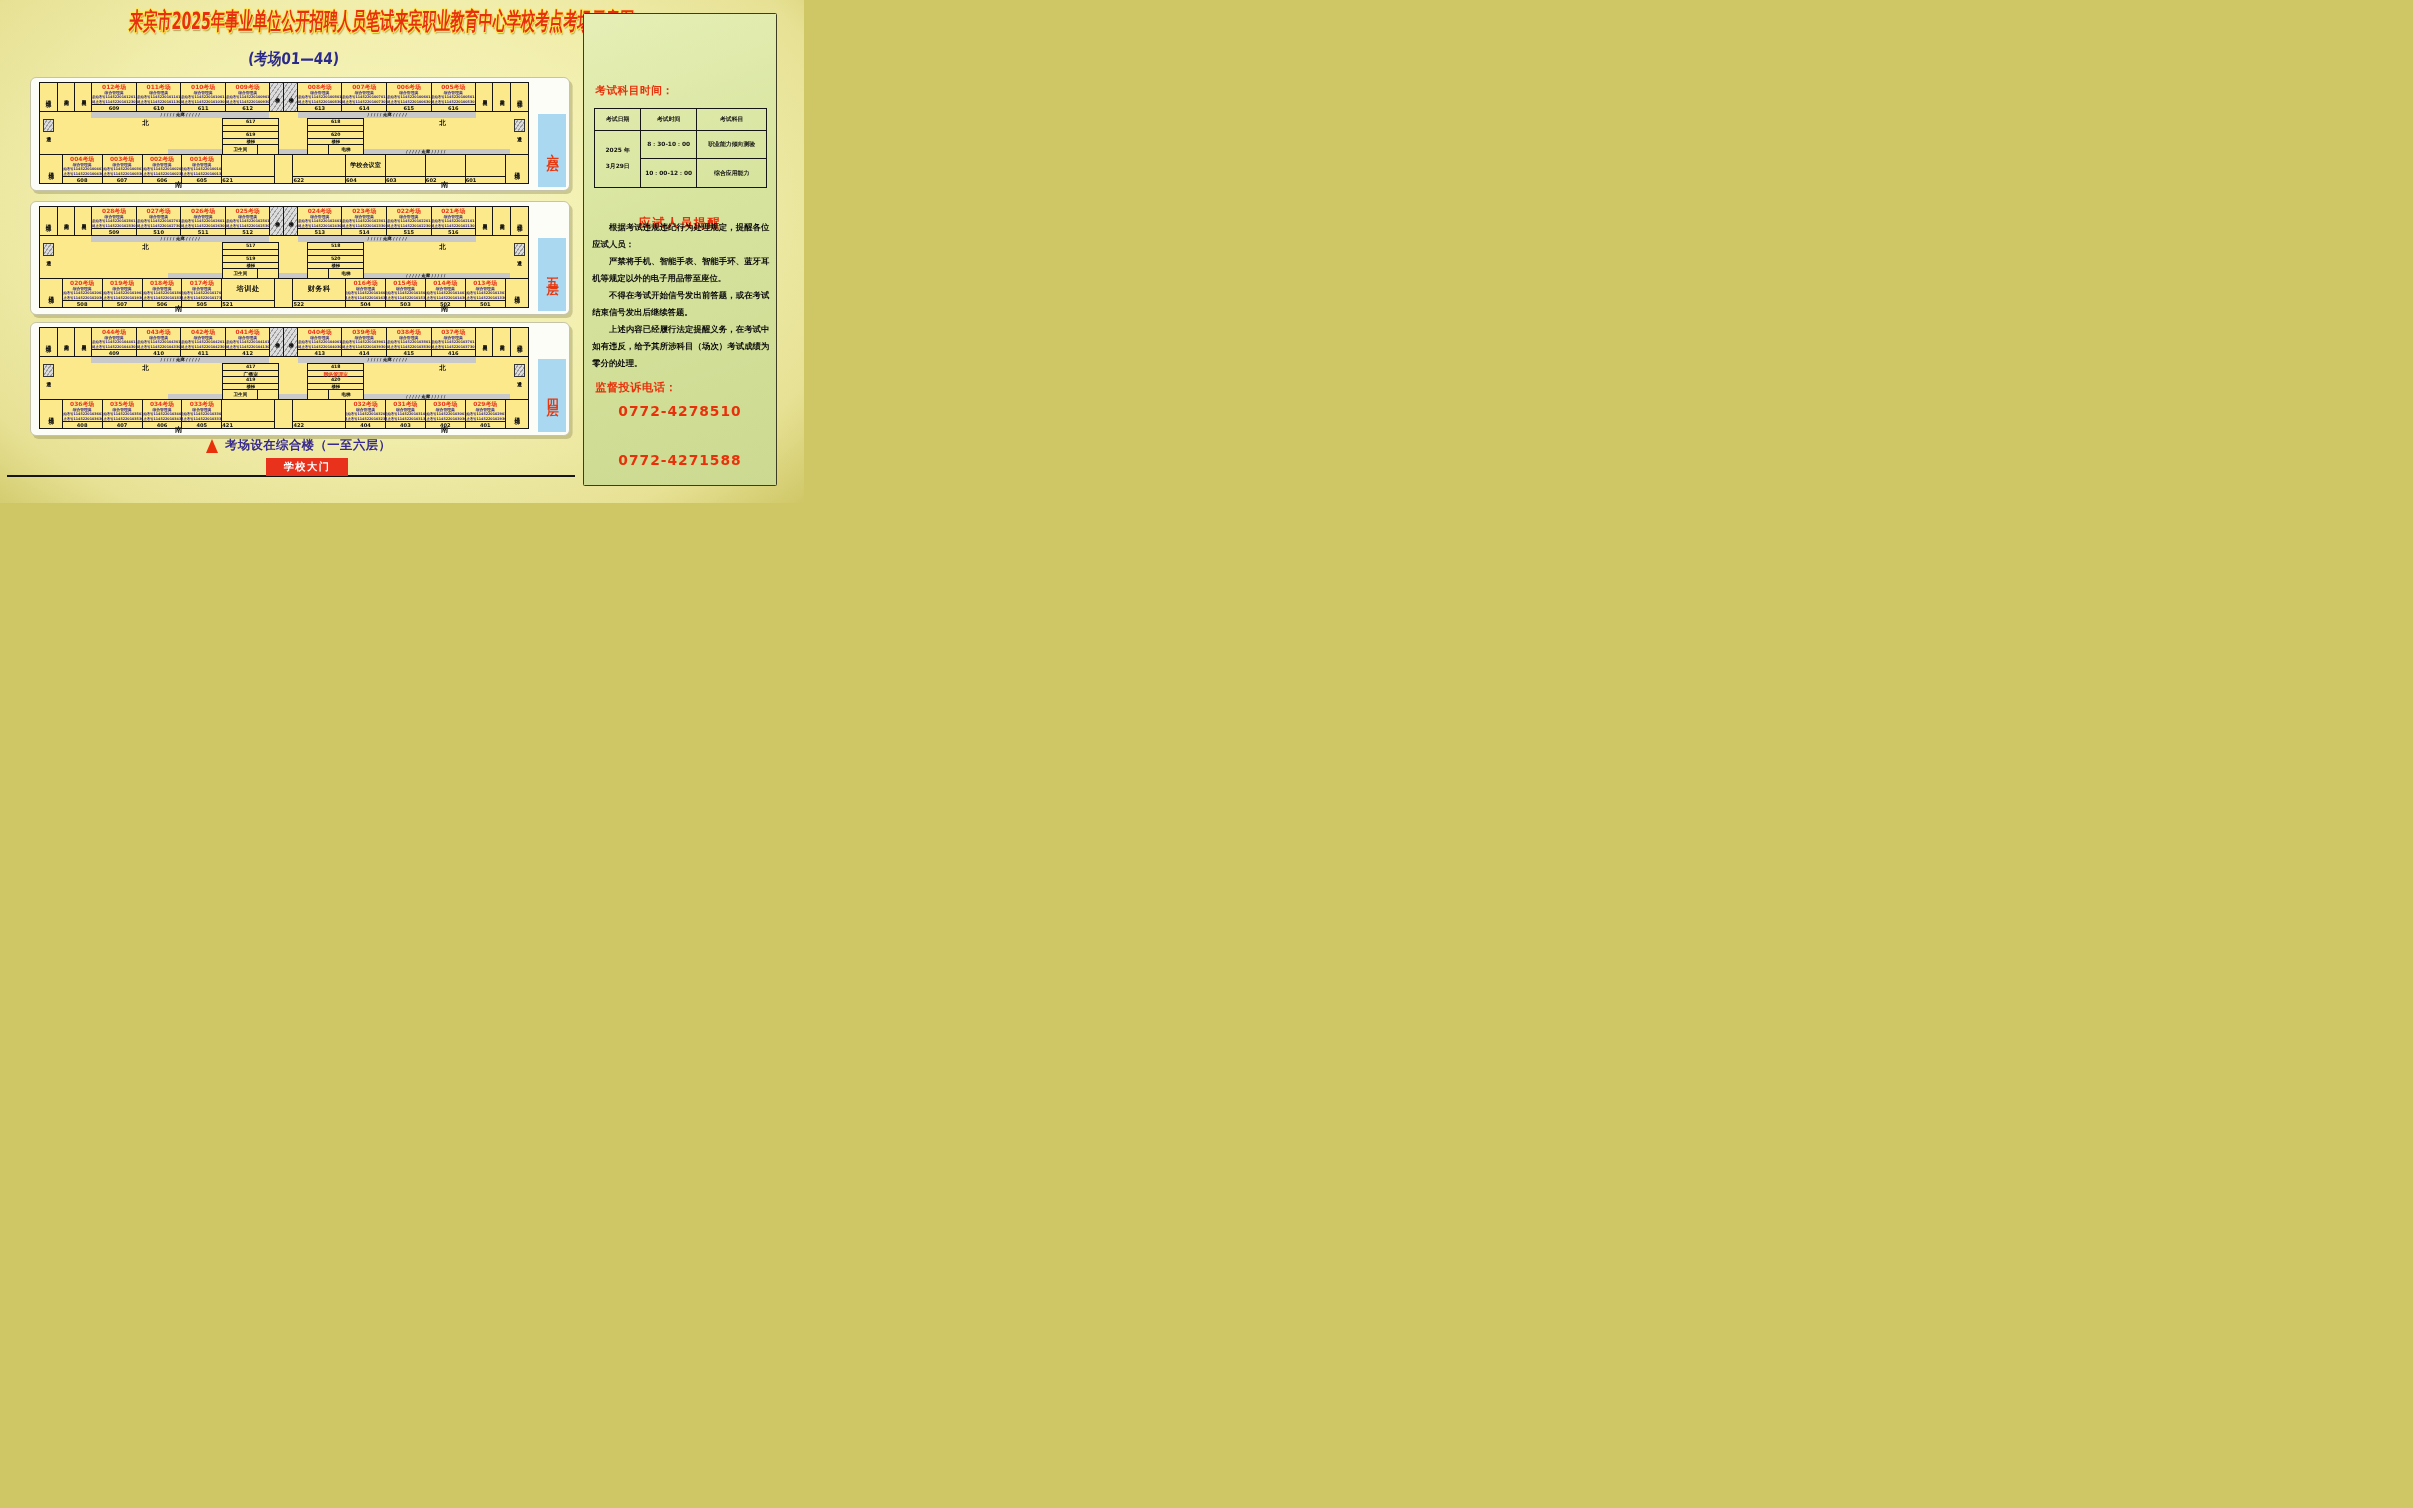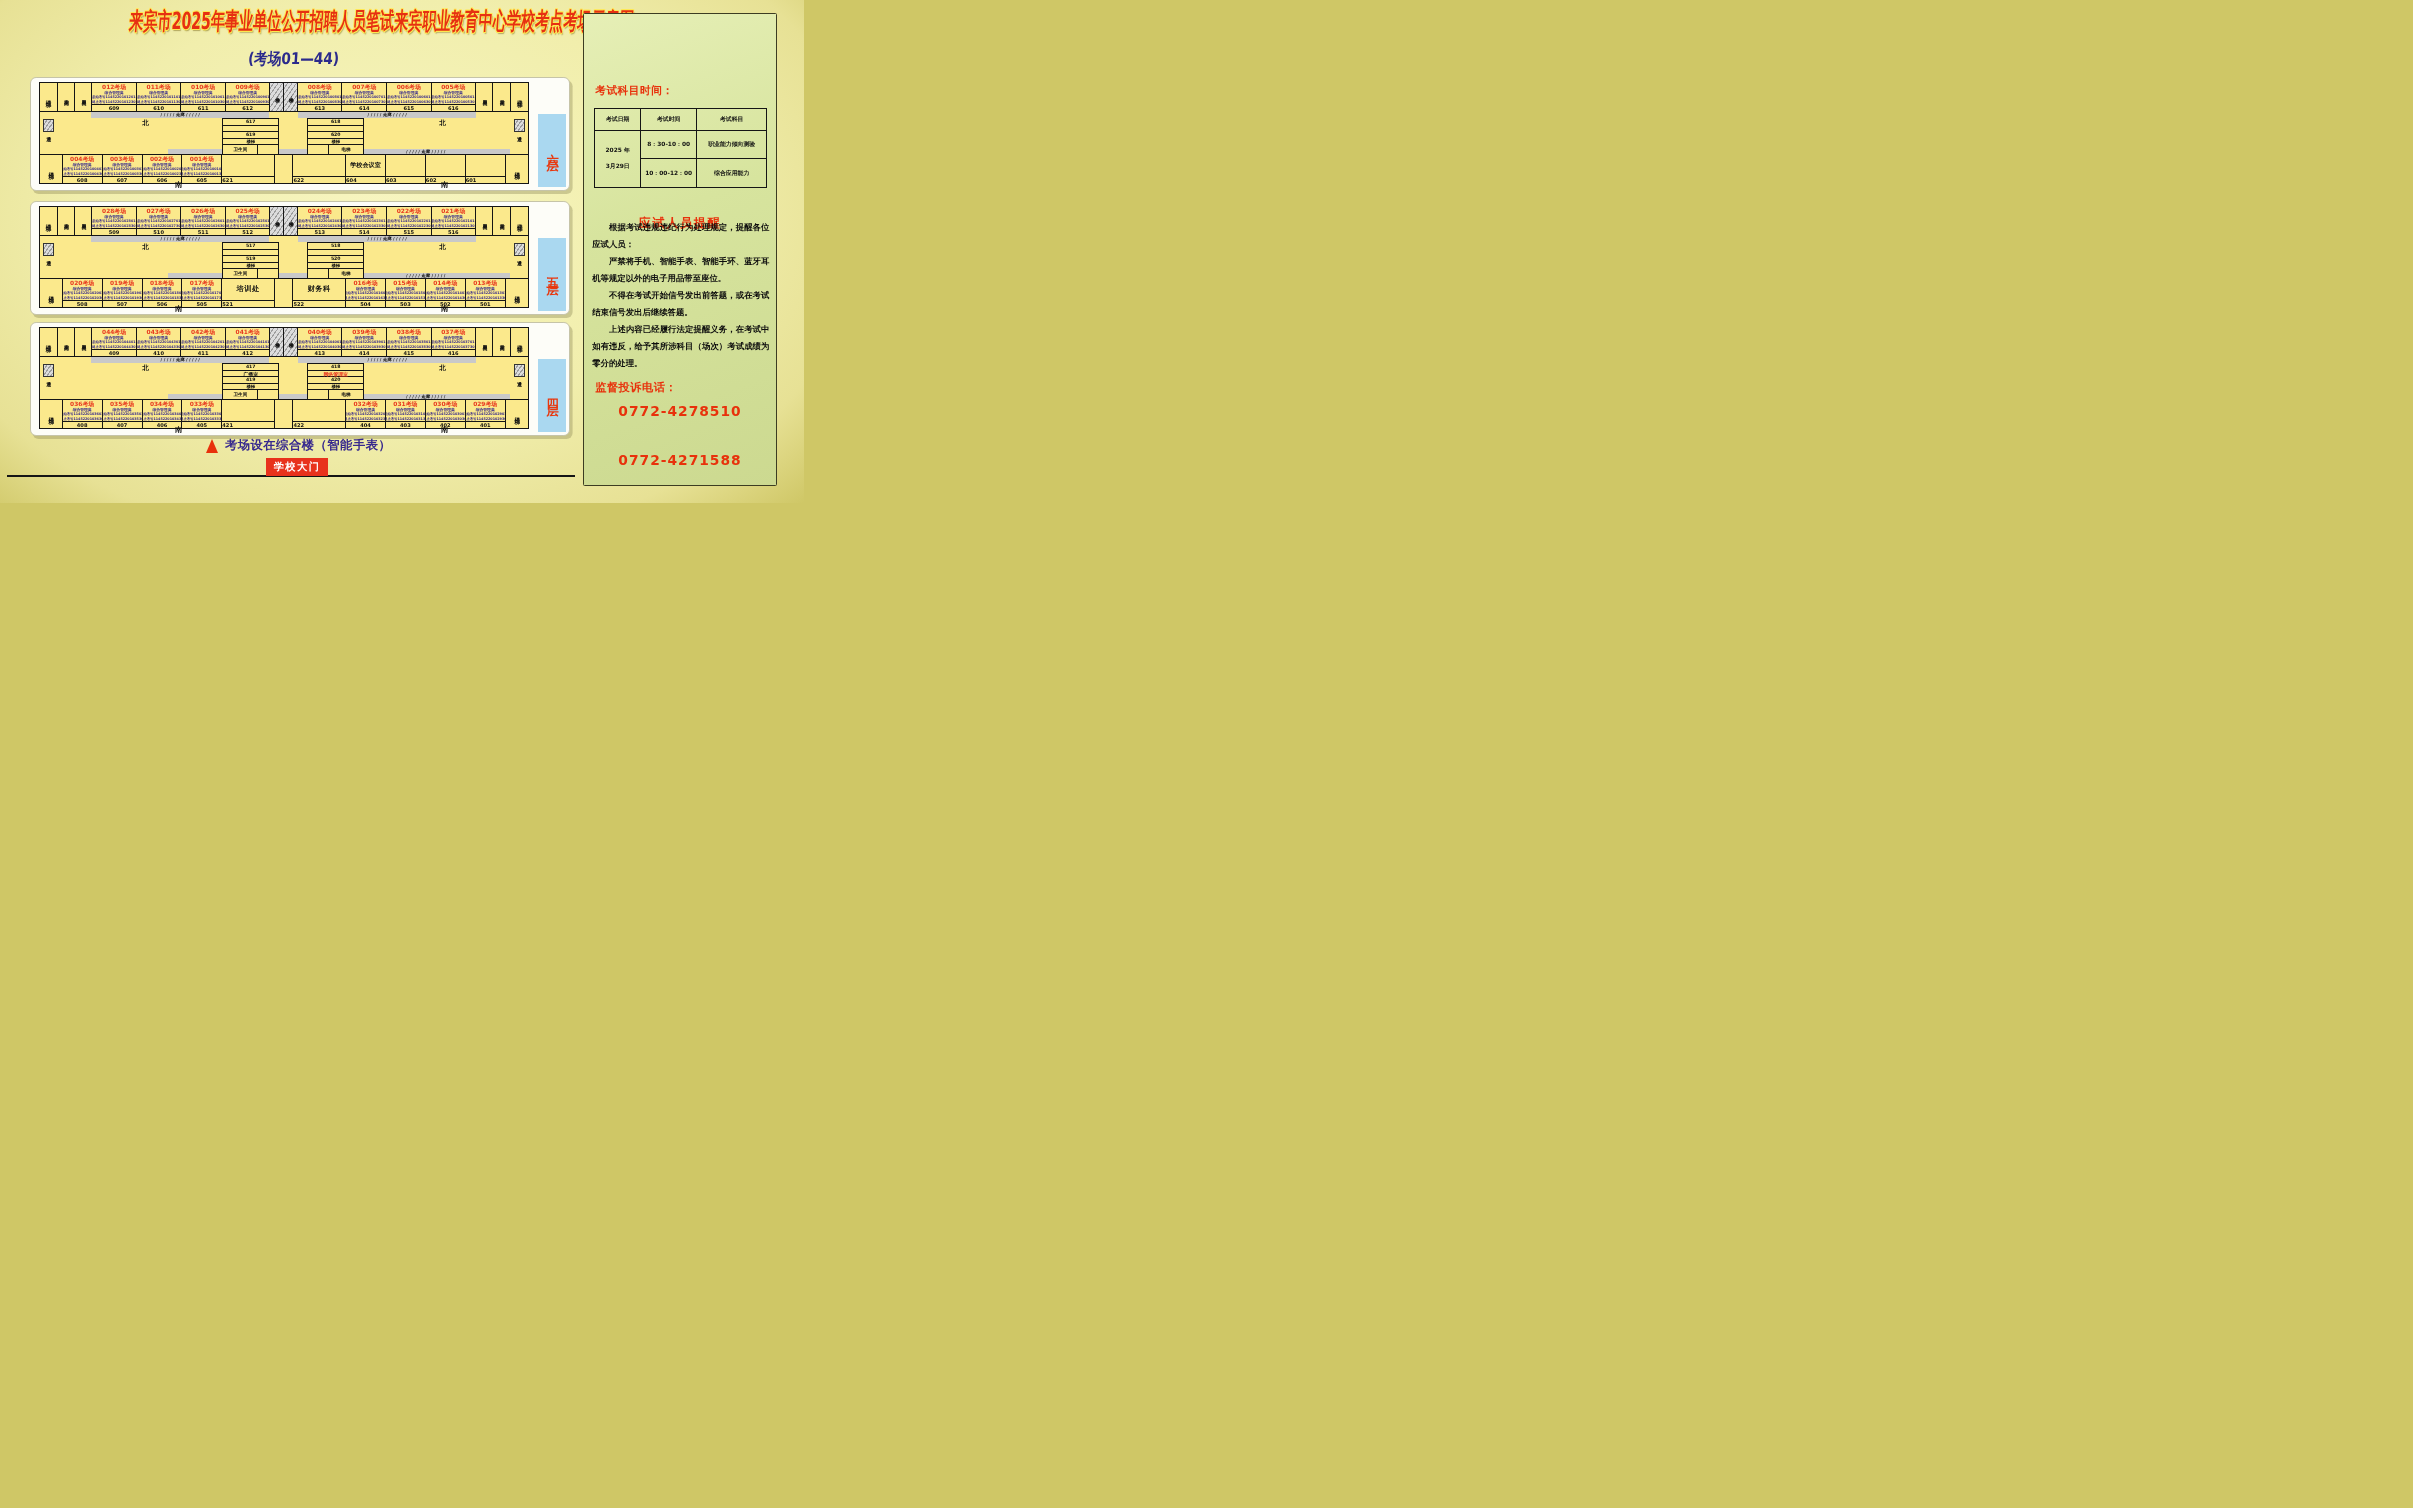--- a/index.html
+++ b/index.html
@@ -81,21 +81,21 @@
   .paras p{margin:0;text-indent:2em;font-size:8.4px;line-height:17px;font-weight:bold;color:#0d0d0d;text-align:justify;}
   .phone-title{position:absolute;left:11.2px;top:366px;font-size:11.2px;font-weight:bold;color:#e8310b;letter-spacing:0.5px;}
   .phone{position:absolute;left:0;right:0;text-align:center;font-size:13.8px;font-weight:bold;color:#e8310b;letter-spacing:1px;}
   .ph1{top:389px;text-align:center;} .ph2:{}
   .ph2{top:414px;margin-top:24px;}
   
   .note{position:absolute;left:29px;top:437px;width:539px;display:flex;align-items:center;justify-content:center;gap:7.2px;}
   .tri{width:0;height:0;border-left:6.6px solid transparent;border-right:6.6px solid transparent;border-bottom:14.3px solid #e8310b;}
   .note-text{font-size:12.3px;font-weight:bold;color:#37298e;letter-spacing:0.5px;}
   .gate-line{position:absolute;left:7.2px;top:475px;width:568px;height:2px;background:#151515;}
-  .gate{position:absolute;left:266px;top:458px;width:62px;height:18.4px;background:#e8321c;color:#fff;
+  .gate{position:absolute;left:266px;top:458px;width:82px;height:18.4px;background:#e8321c;color:#fff;
     display:flex;align-items:center;justify-content:center;font-size:10.2px;font-weight:bold;letter-spacing:1.5px;z-index:2;}
 </style>
 </head>
 <body>
 
 <div class="page">
 
   <div class="main-title">来宾市2025年事业单位公开招聘人员笔试来宾职业教育中心学校考点考场示意图</div>
   <div class="sub-title">(考场01—44)</div>
 
@@ -714,19 +714,19 @@
       <p>不得在考试开始信号发出前答题，或在考试结束信号发出后继续答题。</p>
       <p>上述内容已经履行法定提醒义务，在考试中如有违反，给予其所涉科目（场次）考试成绩为零分的处理。</p>
     </div>
     <div class="phone-title">监督投诉电话：</div>
     <div class="phone ph1">0772-4278510</div>
     <div class="phone ph2">0772-4271588</div>
   </div>
 
   <div class="note">
     <div class="tri"></div>
-    <div class="note-text">考场设在综合楼（智能手表）</div>
+    <div class="note-text">考场设在综合楼（一至六层）</div>
   </div>
   <div class="gate-line"></div>
   <div class="gate">学校大门</div>
 
 </div>
 
 
 </body></html>

